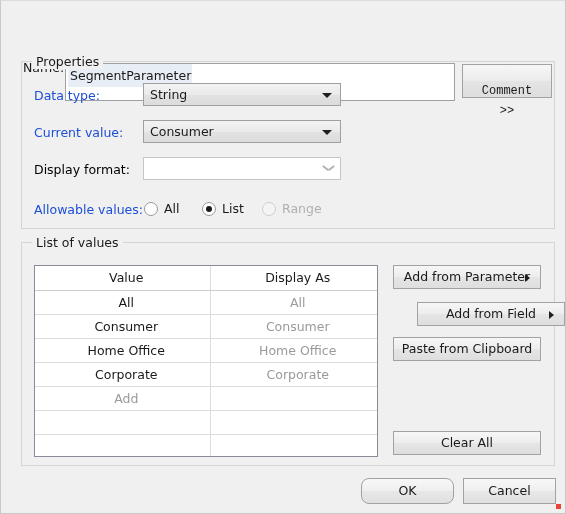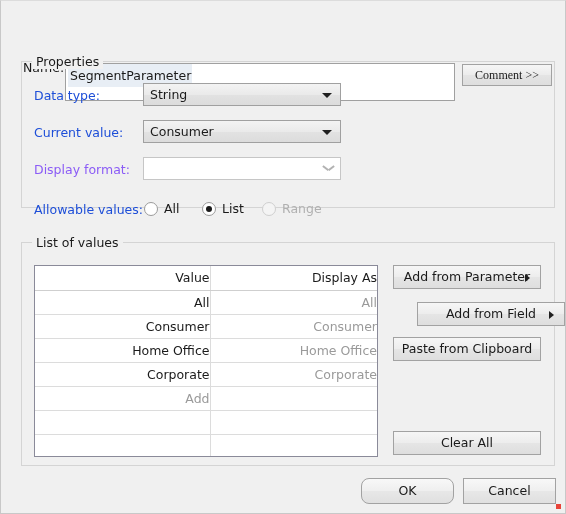--- a/index.html
+++ b/index.html
@@ -45,55 +45,55 @@
   .name-input .selected-text {
     background: #e8eef5;
     display: inline-block;
     padding: 1px 1px 1px 2px;
   }
   .comment-btn {
     position: absolute; left: 461px; top: 19px;
     width: 90px; height: 22px;
     background: linear-gradient(to bottom, #f6f6f6 0%, #ececec 48%, #e4e4e4 52%, #dedede 100%);
     border: 1px solid #a2a2a2;
-    font-family: Liberation Serif, serif;
+    font-family: Liberation Mono, monospace;
     font-size: 12px;
     color: #1a1a1a;
     cursor: default;
-    padding: 0;
+    padding: 16px;
     text-align: center;
     line-height: 20px;
   }
 
   
   .groupbox {
     position: absolute;
     border: 1px solid #d4d4d4;
     background: transparent;
   }
   .groupbox-title {
     position: absolute;
     top: -8px; left: 10px;
     background: #f0f0f0;
     padding: 0 4px;
     font-size: 12.5px;
     color: #1a1a1a;
     white-space: nowrap;
   }
-  #gb-properties { left: 20px; top: 60px; width: 534px; height: 147px; }
+  #gb-properties { left: 20px; top: 60px; width: 534px; height: 168px; }
   #gb-listvalues { left: 20px; top: 241px; width: 534px; height: 224px; }
 
   
   .prop-label {
     position: absolute;
     font-size: 12.5px;
     color: #1d4ed8;
     white-space: nowrap;
   }
-  .prop-label.disabled { color: #8b5cf6; }
+  .prop-label.disabled { color: #000000; }
 
   .combo {
     position: absolute;
     width: 198px; height: 23px;
     background: linear-gradient(to bottom, #f3f3f3 0%, #eaeaea 50%, #e2e2e2 51%, #dcdcdc 100%);
     border: 1px solid #a0a0a0;
   }
   .combo .combo-text {
     position: absolute; left: 6px; top: 0;
     line-height: 21px;
@@ -164,21 +164,21 @@
     width: 100%;
     border-collapse: collapse;
     table-layout: fixed;
     font-size: 12.5px;
   }
   #values-table col.c1 { width: 175px; }
   #values-table col.c2 { width: 167px; }
   #values-table th, #values-table td {
     height: 24px;
     padding: 0 0 0 8px;
-    text-align: right;
+    text-align: center;
     font-weight: normal;
     border-bottom: 1px solid #dcdcdc;
     border-right: 1px solid #dcdcdc;
     color: #1a1a1a;
     vertical-align: middle;
     overflow: hidden;
     white-space: nowrap;
   }
   #values-table th { border-bottom: 1px solid #cfcfcf; }
   #values-table td:last-child, #values-table th:last-child { border-right: none; }

